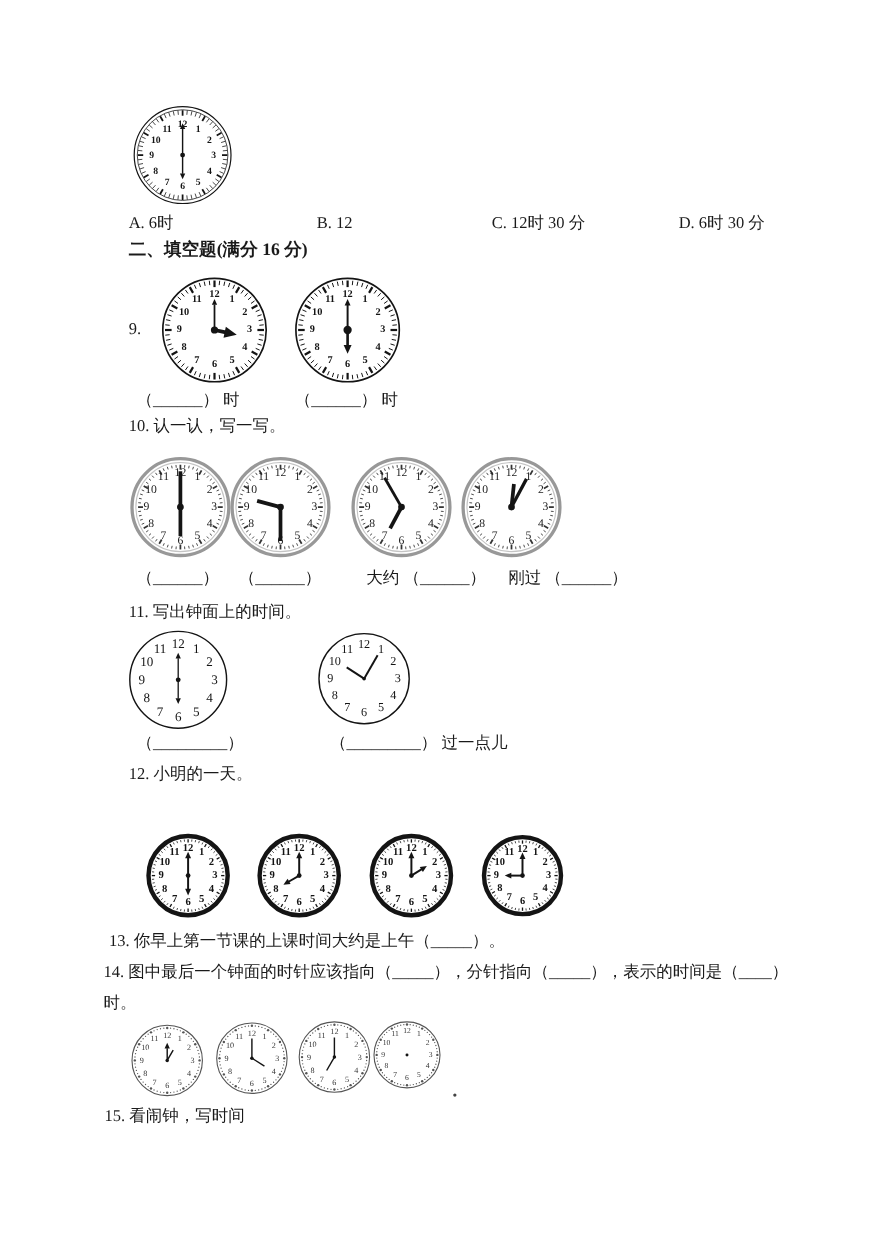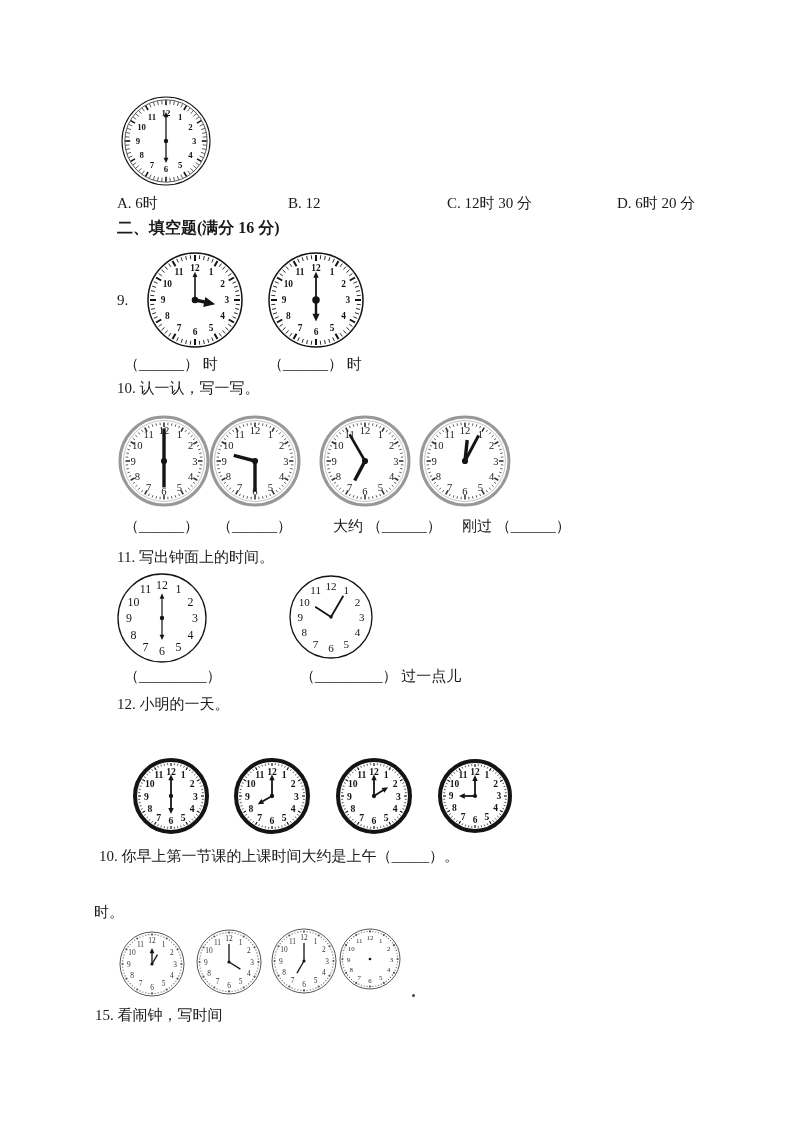--- a/index.html
+++ b/index.html
@@ -12,42 +12,43 @@
   .dotmark{position:absolute;width:3px;height:3px;background:#444;border-radius:50%;}
 </style>
 </head>
 <body>
 
 <div id="stage">
 
   <span class="t" style="left:117px;top:195px">A. 6时</span>
   <span class="t" style="left:288px;top:195px">B. 12</span>
   <span class="t" style="left:447px;top:195px">C. 12时 30 分</span>
-  <span class="t" style="left:617px;top:195px">D. 6时 20 分</span>
+  <span class="t" style="left:617px;top:195px">D. 6时 30 分</span>
 
   <span class="t bold" style="left:117px;top:219px">二、填空题(满分 16 分)</span>
 
   <span class="t" style="left:117px;top:292px">9.</span>
   <span class="t" style="left:124px;top:356px">（______） 时</span>
   <span class="t" style="left:268px;top:356px">（______） 时</span>
 
   <span class="t" style="left:117px;top:380px">10. 认一认，写一写。</span>
   <span class="t" style="left:124px;top:518px">（______）</span>
   <span class="t" style="left:217px;top:518px">（______）</span>
   <span class="t" style="left:333px;top:518px">大约 （______）</span>
   <span class="t" style="left:462px;top:518px">刚过 （______）</span>
 
   <span class="t" style="left:117px;top:549px">11. 写出钟面上的时间。</span>
   <span class="t" style="left:124px;top:668px">（_________）</span>
   <span class="t" style="left:300px;top:668px">（_________） 过一点儿</span>
 
   <span class="t" style="left:117px;top:696px">12. 小明的一天。</span>
 
-  <span class="t" style="left:99px;top:848px">10. 你早上第一节课的上课时间大约是上午（_____）。</span>
+  <span class="t" style="left:99px;top:848px">13. 你早上第一节课的上课时间大约是上午（_____）。</span>
 
+  <span class="t" style="left:94px;top:876px">14. 图中最后一个钟面的时针应该指向（_____），分针指向（_____），表示的时间是（____）</span>
   <span class="t" style="left:94px;top:904px">时。</span>
 
   <span class="t" style="left:95px;top:1007px">15. 看闹钟，写时间</span>
 <svg width="100" height="100" viewBox="0 0 100 100" style="position: absolute; left: 116px; top: 91px; overflow: visible;">
       <circle cx="50" cy="50" r="44" fill="#fff" stroke="#141414" stroke-width="1.1"></circle>
       <circle cx="50" cy="50" r="41.2" fill="none" stroke="#141414" stroke-width="0.7"></circle>
       <line x1="50" y1="9.200000000000003" x2="50" y2="14.200000000000003" stroke="#141414" stroke-width="1.6"></line>
       <line x1="54.26476130132026" y1="9.423506668974454" x2="53.84664744824965" y2="13.401594250447545" stroke="#141414" stroke-width="0.7"></line>
       <line x1="58.48279698536459" y1="10.091577890060734" x2="57.65115022209355" y2="14.004168292995956" stroke="#141414" stroke-width="0.7"></line>
       <line x1="62.607893370497855" y1="11.196894135157741" x2="61.37182539299806" y2="15.001120200338356" stroke="#141414" stroke-width="0.7"></line>

